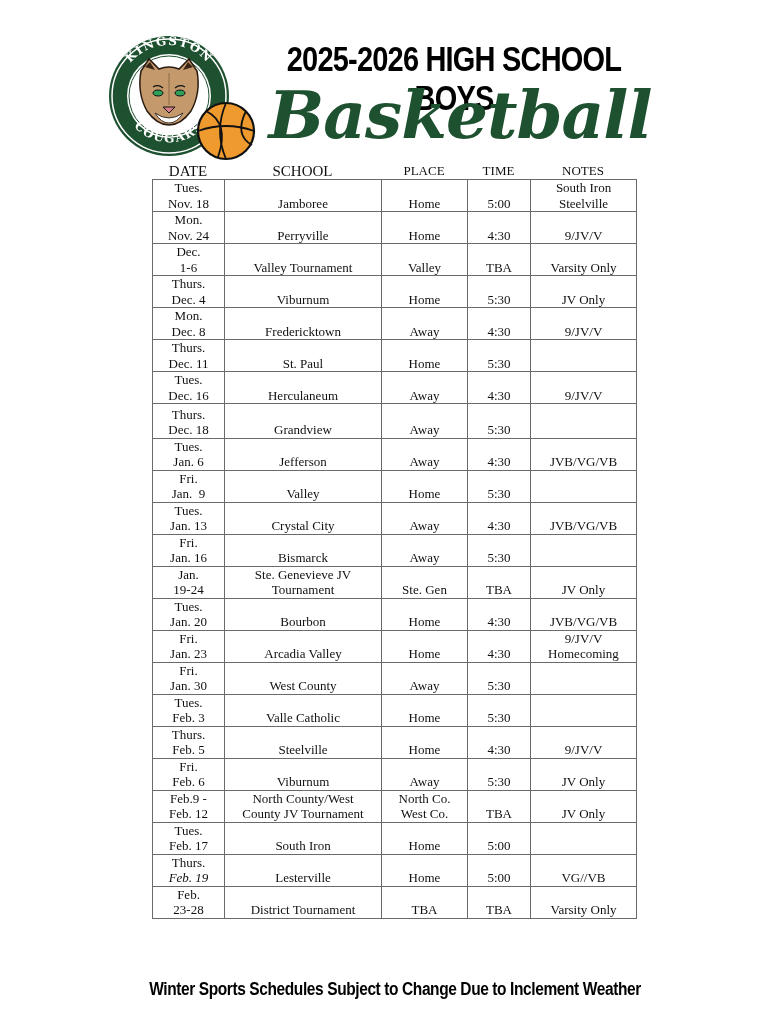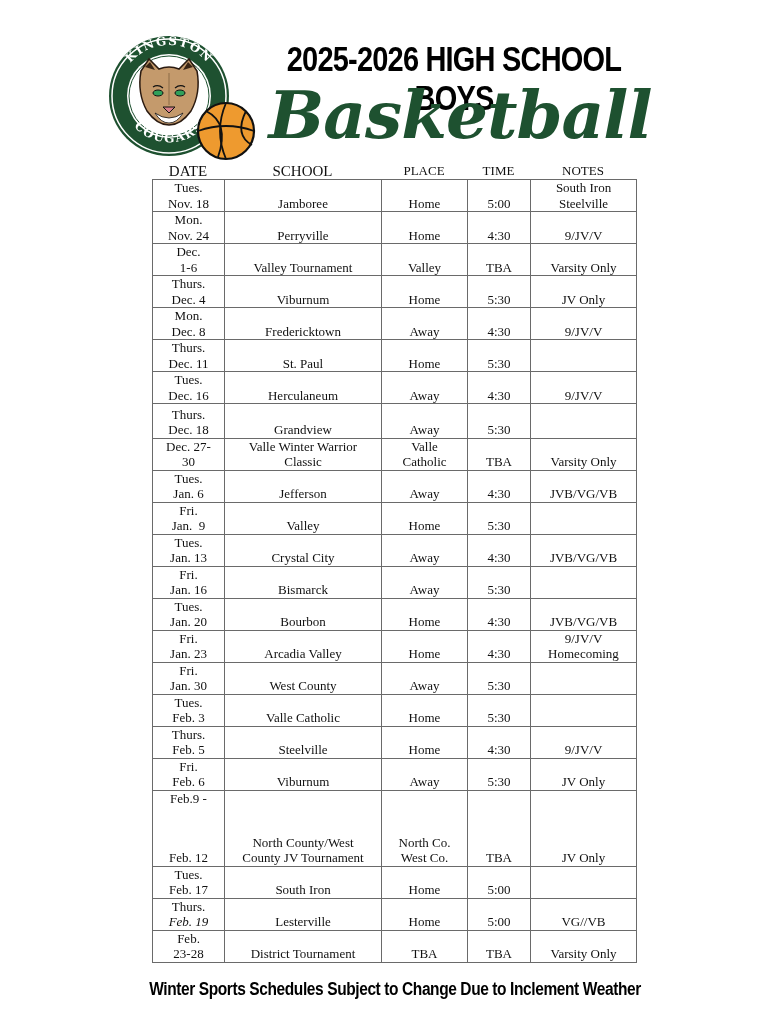--- a/index.html
+++ b/index.html
@@ -242,40 +242,20 @@
         <td>
           <span class="cell-line" style="white-space: pre;">Away</span>
         </td>
         <td>
           <span class="cell-line">5:30</span>
         </td>
         <td></td>
       </tr>
       <tr>
         <td>
-          <span class="cell-line" style="white-space: pre;">Dec. 27-</span>
-          <span class="cell-line" style="white-space: pre;">30</span>
-        </td>
-        <td>
-          <span class="cell-line" style="white-space: pre;">Valle Winter Warrior</span>
-          <span class="cell-line" style="white-space: pre;">Classic</span>
-        </td>
-        <td>
-          <span class="cell-line" style="white-space: pre;">Valle</span>
-          <span class="cell-line" style="white-space: pre;">Catholic</span>
-        </td>
-        <td>
-          <span class="cell-line">TBA</span>
-        </td>
-        <td>
-          <span class="cell-line" style="white-space: pre;">Varsity Only</span>
-        </td>
-      </tr>
-      <tr>
-        <td>
           <span class="cell-line" style="white-space: pre;">Tues.</span>
           <span class="cell-line" style="white-space: pre;">Jan. 6</span>
         </td>
         <td>
           <span class="cell-line" style="white-space: pre;">Jefferson</span>
         </td>
         <td>
           <span class="cell-line" style="white-space: pre;">Away</span>
         </td>
         <td>
@@ -330,20 +310,39 @@
         <td>
           <span class="cell-line" style="white-space: pre;">Away</span>
         </td>
         <td>
           <span class="cell-line">5:30</span>
         </td>
         <td></td>
       </tr>
       <tr>
         <td>
+          <span class="cell-line" style="white-space: pre;">Jan.</span>
+          <span class="cell-line" style="white-space: pre;">19-24</span>
+        </td>
+        <td>
+          <span class="cell-line" style="white-space: pre;">Ste. Genevieve JV</span>
+          <span class="cell-line" style="white-space: pre;">Tournament</span>
+        </td>
+        <td>
+          <span class="cell-line" style="white-space: pre;">Ste. Gen</span>
+        </td>
+        <td>
+          <span class="cell-line">TBA</span>
+        </td>
+        <td>
+          <span class="cell-line" style="white-space: pre;">JV Only</span>
+        </td>
+      </tr>
+      <tr>
+        <td>
           <span class="cell-line" style="white-space: pre;">Tues.</span>
           <span class="cell-line" style="white-space: pre;">Jan. 20</span>
         </td>
         <td>
           <span class="cell-line" style="white-space: pre;">Bourbon</span>
         </td>
         <td>
           <span class="cell-line" style="white-space: pre;">Home</span>
         </td>
         <td>
@@ -436,21 +435,21 @@
         <td>
           <span class="cell-line">5:30</span>
         </td>
         <td>
           <span class="cell-line" style="white-space: pre;">JV Only</span>
         </td>
       </tr>
       <tr>
         <td>
           <span class="cell-line" style="white-space: pre;">Feb.9 -</span>
-          <span class="cell-line" style="white-space: pre; margin-top: 44px;">Feb. 12</span>
+          <span class="cell-line" style="white-space: pre;">Feb. 12</span>
         </td>
         <td>
           <span class="cell-line" style="white-space: pre;">North County/West</span>
           <span class="cell-line" style="white-space: pre;">County JV Tournament</span>
         </td>
         <td>
           <span class="cell-line" style="white-space: pre;">North Co.</span>
           <span class="cell-line" style="white-space: pre;">West Co.</span>
         </td>
         <td>

